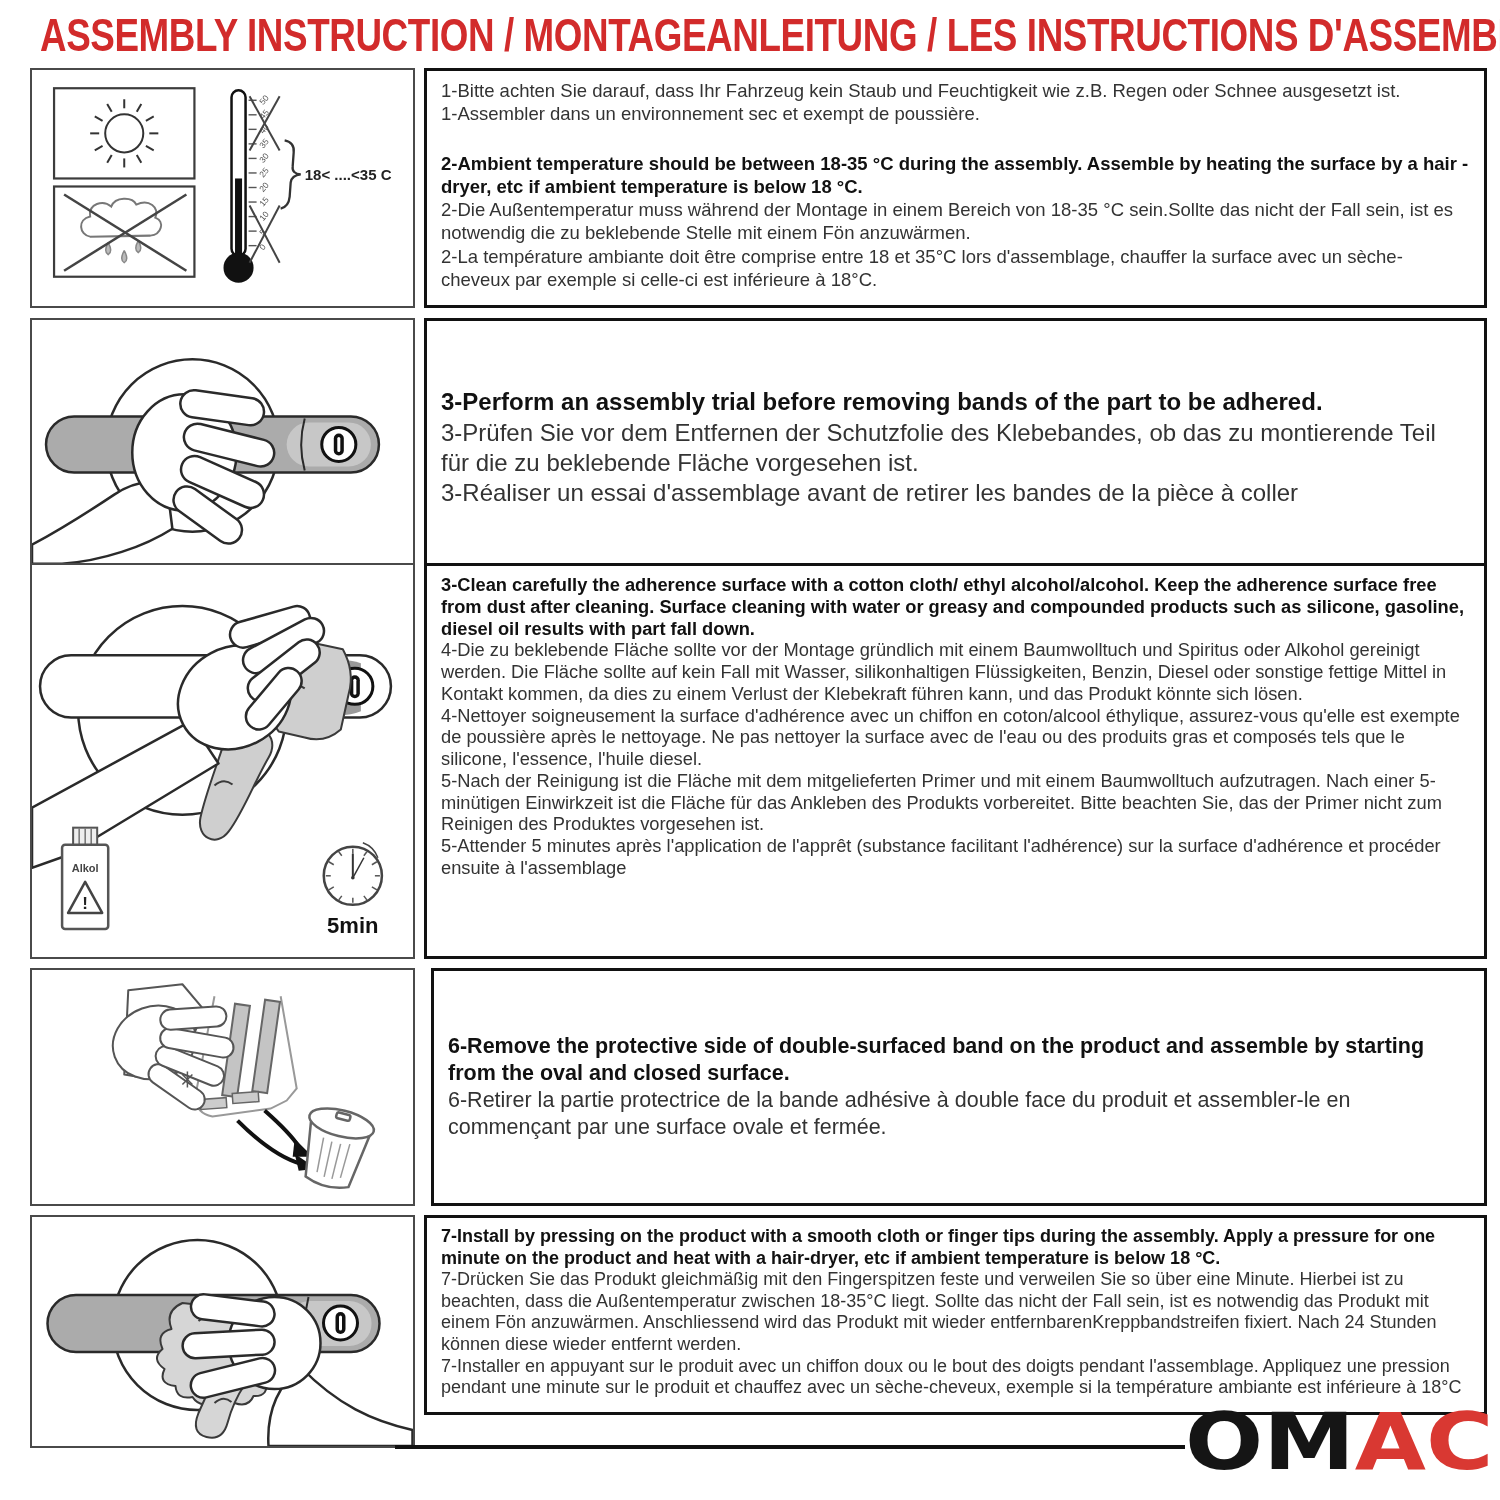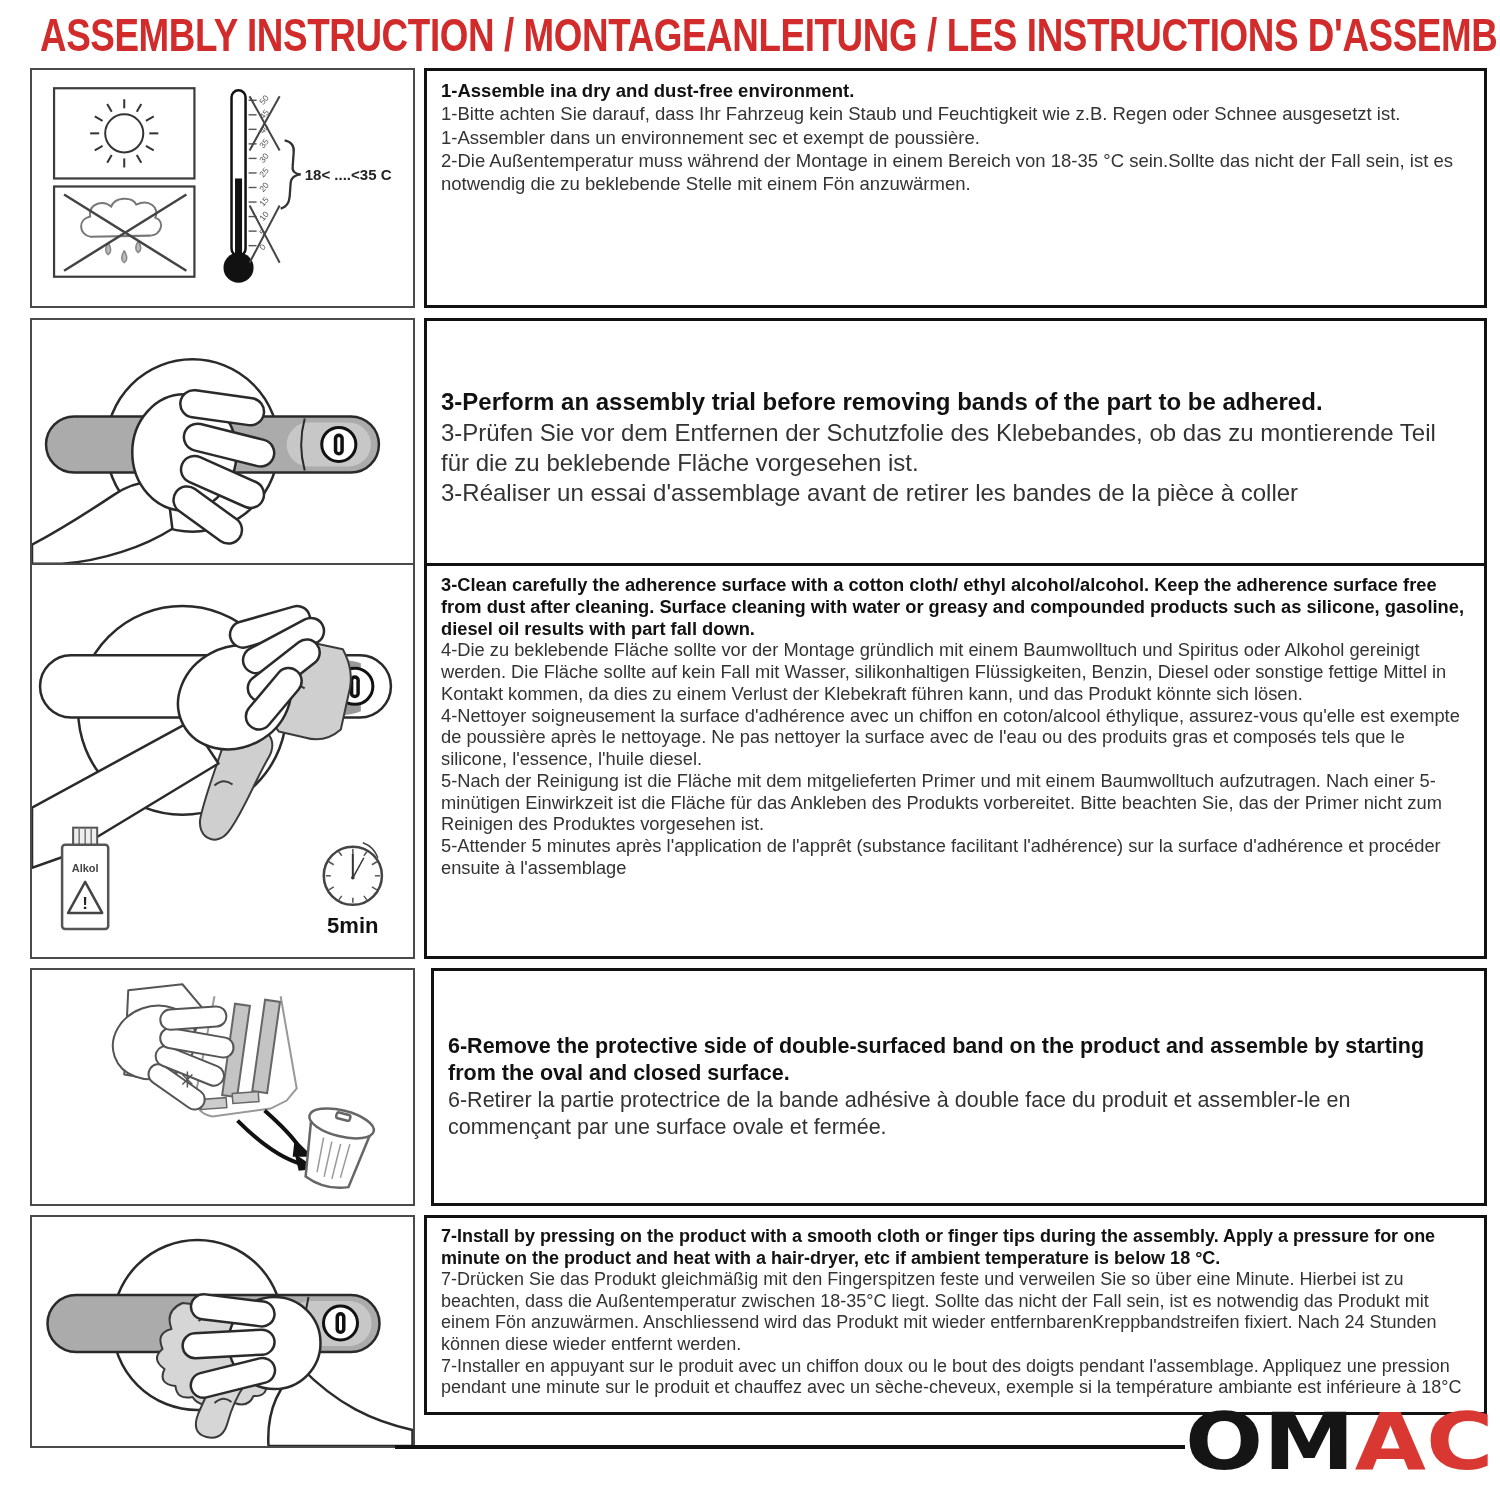--- a/index.html
+++ b/index.html
@@ -116,24 +116,25 @@
             <line x1="247" y1="26" x2="217" y2="80"></line>
           <line x1="217" y1="135" x2="247" y2="192"></line>
             <line x1="247" y1="135" x2="217" y2="192"></line>
         </g>
         <path d="M252,70 Q262,72 261,82 L260,96 Q259,103 268,104 Q259,105 258,112 L257,126 Q256,136 248,138" fill="none" stroke="#333" stroke-width="2.3"></path>
         <text x="272" y="110" font-size="15" font-weight="bold" fill="#222">18&lt; ....&lt;35 C</text>
       </g>
     </svg>
   </div>
   <div class="tbox t1">
-    <p class="b">1-Assemble ina dry and dust-free environment.</p>
     <p class="r">1-Bitte achten Sie darauf, dass Ihr Fahrzeug kein Staub und Feuchtigkeit wie z.B. Regen oder Schnee ausgesetzt ist.</p>
     <p class="r">1-Assembler dans un environnement sec et exempt de poussière.</p>
+    <p class="b gap">2-Ambient temperature should be between 18-35 °C  during the assembly. Assemble by heating the surface by a hair -dryer, etc if ambient temperature is below 18 °C.</p>
     <p class="r">2-Die Außentemperatur muss während der Montage in einem Bereich von 18-35 °C  sein.Sollte das nicht der Fall sein, ist es notwendig die zu beklebende Stelle mit einem Fön anzuwärmen.</p>
+    <p class="r">2-La température ambiante doit être comprise entre 18 et 35°C lors d'assemblage, chauffer la surface avec un sèche-cheveux par exemple si celle-ci est inférieure à 18°C.</p>
   </div>
 </div>
 
 <div class="row" id="row2">
   <div class="ibox">
     <svg viewBox="0 0 380 231">
       <circle cx="160" cy="113" r="86" fill="#fff" stroke="#2a2a2a" stroke-width="2.5"></circle>
       <g>
         <rect x="14" y="84" width="332" height="56" rx="28" fill="#ababab" stroke="#2a2a2a" stroke-width="2.5"></rect>
         <rect x="254" y="90" width="84" height="44" rx="22" fill="#c7c7c7"></rect>

